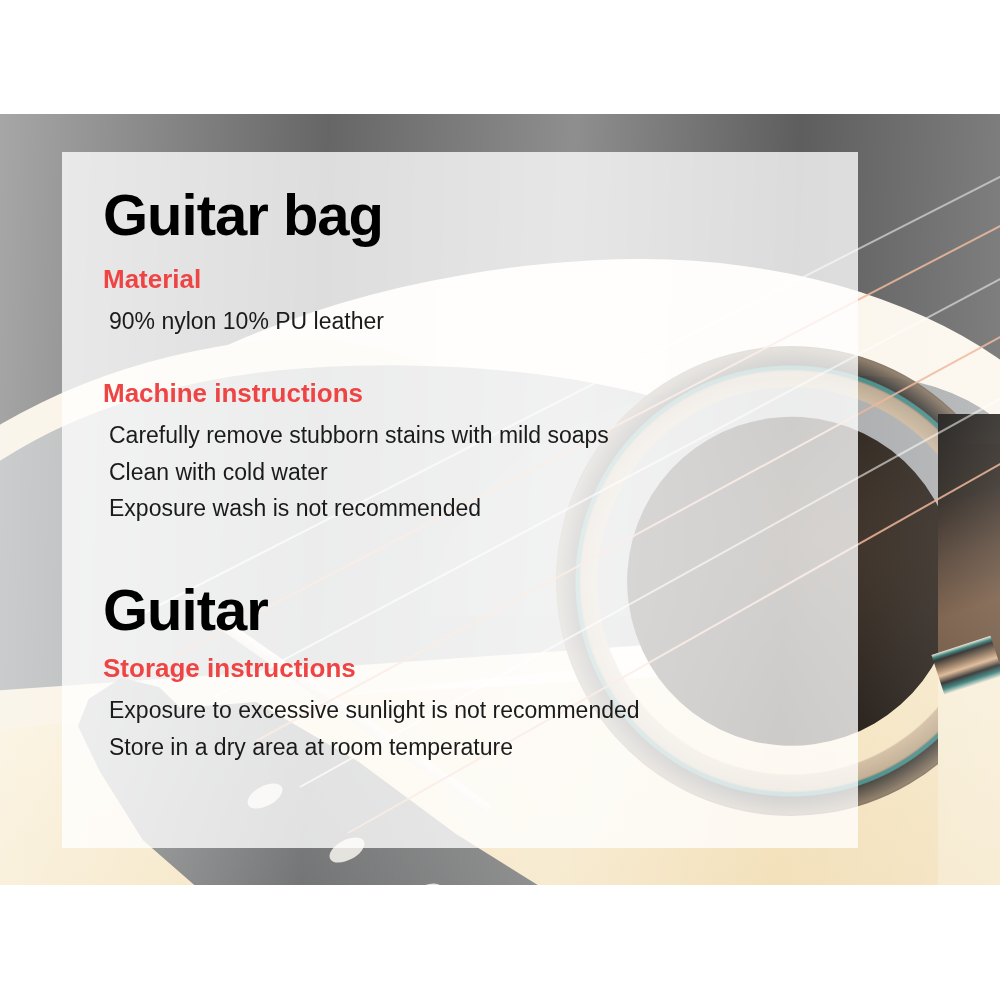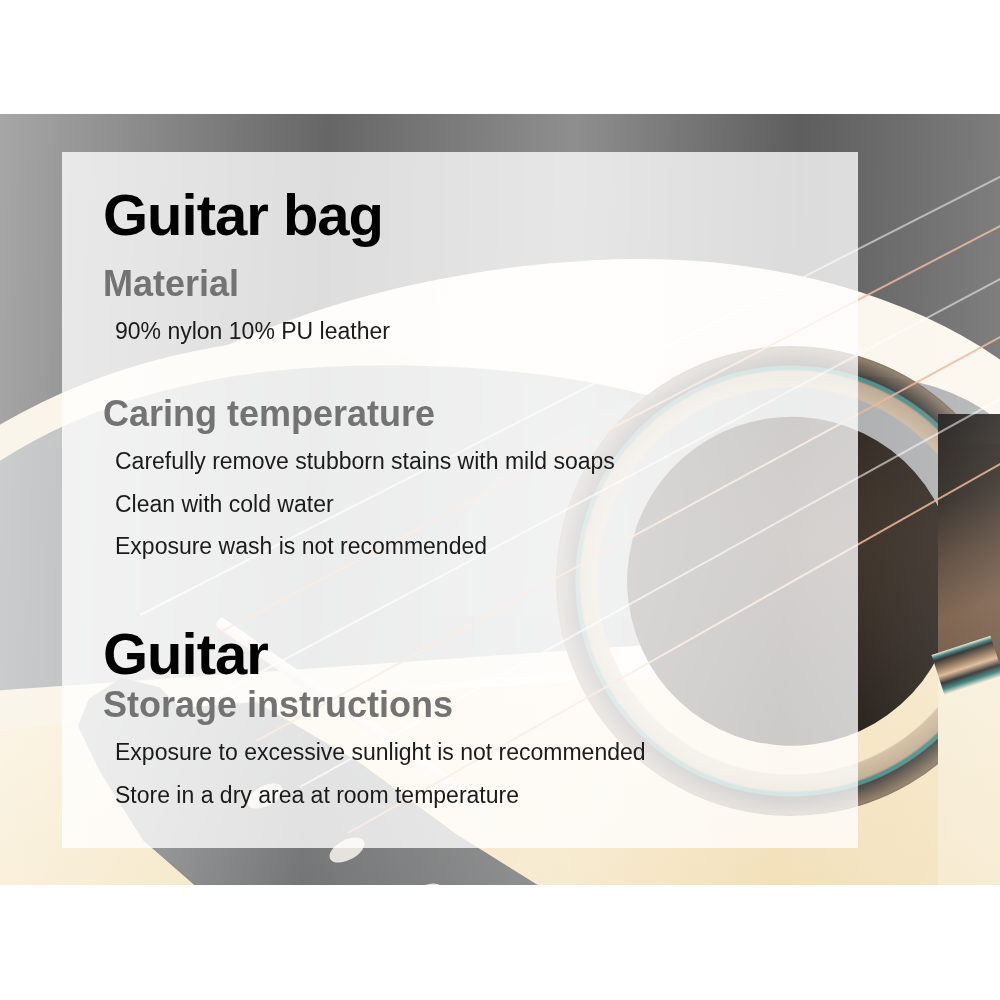--- a/index.html
+++ b/index.html
@@ -87,26 +87,26 @@
   .str-nylon{background:linear-gradient(90deg,rgba(255,255,255,.85),rgba(255,255,255,.55));}
   .str-wound{background:linear-gradient(90deg,#e9a789,#f0bfa3);}
 
   
   #panel{position:absolute;left:62px;top:152px;width:796px;height:696px;
          background:rgba(255,255,255,.78);}
   #panel .pad{padding:34px 0 0 41px;}
 
   .h1{font-size:58px;font-weight:bold;color:#000;letter-spacing:-1px;
       line-height:1;margin:0 0 22px 0;}
-  .h2{font-size:36px;font-weight:bold;color:#737373;line-height:1;margin:0 0 14px 0;}
-  .p{font-size:23px;color:#1b1b1b;line-height:1.32;margin:12px;font-weight:normal;}
+  .h2{font-size:26px;font-weight:bold;color:#ef4444;line-height:1;margin:0 0 14px 0;}
+  .p{font-size:23px;color:#1b1b1b;line-height:1.32;margin:6px;font-weight:normal;}
   .sp-lg{height:38px;}
   .sp-xl{height:52px;}
   .h1b{font-size:58px;font-weight:bold;color:#000;letter-spacing:-1px;
-       line-height:1;margin:0 0 4px 0;}
+       line-height:1;margin:0 0 16px 0;}
 </style>
 </head>
 <body>
 
 <div id="canvas">
 
   <div id="photo">
     <div class="wood-base"></div>
 
     <div class="backdrop"></div>
@@ -152,21 +152,21 @@
         <h1 class="h1">Guitar bag</h1>
 
         <div>
           <h2 class="h2">Material</h2>
           <p class="p">90% nylon 10% PU leather</p>
         </div>
 
         <div class="sp-lg"></div>
 
         <div>
-          <h2 class="h2">Caring temperature</h2>
+          <h2 class="h2">Machine instructions</h2>
           <p class="p">Carefully remove stubborn stains with mild soaps</p>
           <p class="p">Clean with cold water</p>
           <p class="p">Exposure wash is not recommended</p>
         </div>
       </div>
 
       <div class="sp-xl"></div>
 
       <div>
         <h1 class="h1b">Guitar</h1>

